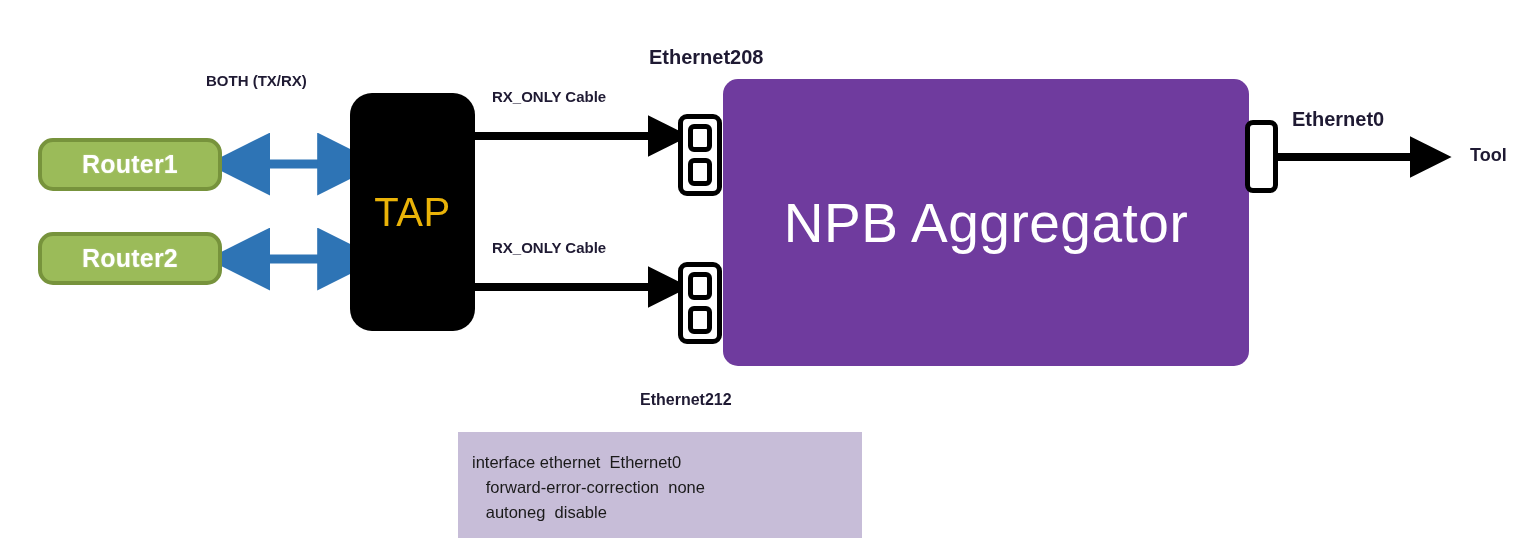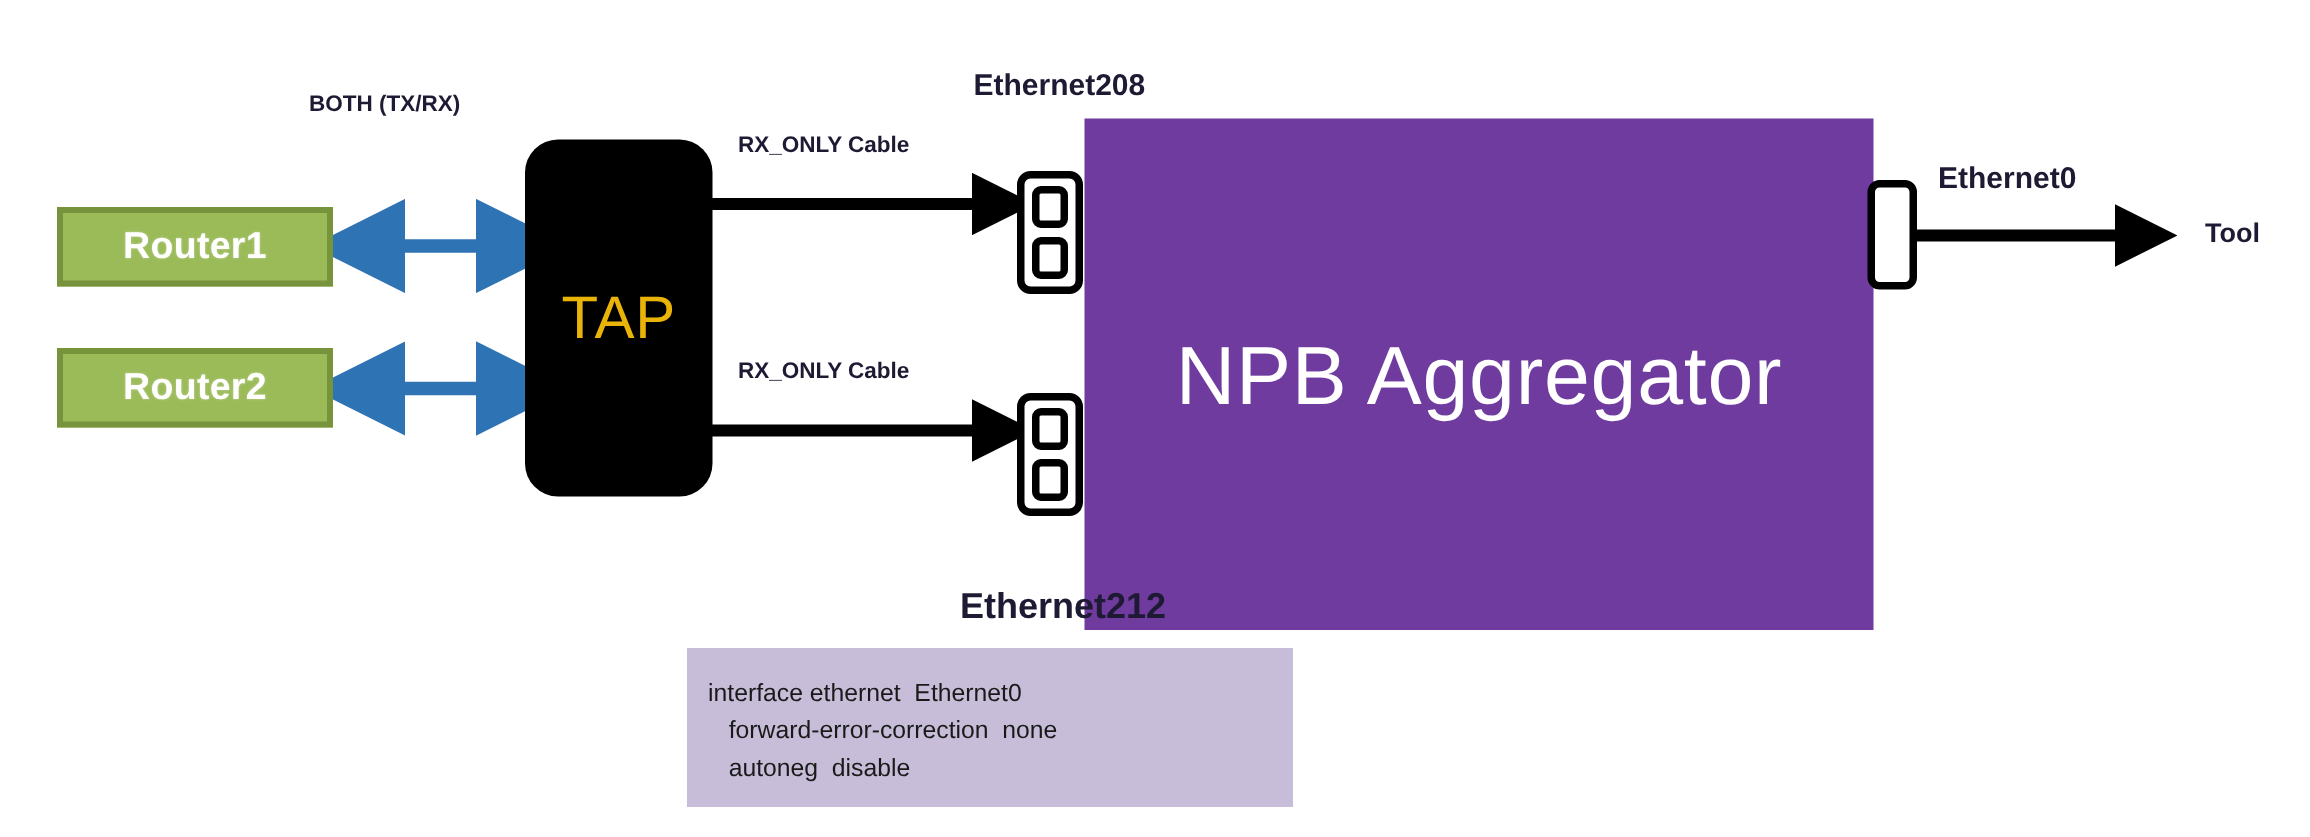--- a/index.html
+++ b/index.html
@@ -20,20 +20,21 @@
     top: 0;
     width: 1540px;
     height: 558px;
   }
   .node {
     position: absolute;
     box-sizing: border-box;
     display: flex;
     align-items: center;
     justify-content: center;
+    border-radius: 15px;
   }
 
   
   .router {
     background: #9BBB59;
     border: 4px solid #77933C;
     color: #ffffff;
     font-weight: bold;
     font-size: 25px;
     letter-spacing: 0.2px;
@@ -50,21 +51,21 @@
     border-radius: 22px;
     color: #eab308;
     font-size: 40px;
     font-weight: normal;
     letter-spacing: 0.5px;
   }
 
   
   #npb {
     left: 723px; top: 79px;
-    width: 526px; height: 341px;
+    width: 526px; height: 287px;
     background: #6F3B9E;
     color: #ffffff;
     font-size: 55px;
     font-weight: normal;
     letter-spacing: 0.5px;
   }
 
   
   .port-double {
     position: absolute;
@@ -101,25 +102,25 @@
     z-index: 5;
   }
 
   
   .label {
     position: absolute;
     color: #1F1A33;
     font-weight: bold;
     white-space: nowrap;
   }
-  #lbl-both     { left: 206px;  top: 61px;  font-size: 15px; }
+  #lbl-both     { left: 206px;  top: 72px;  font-size: 15px; }
   #lbl-rx-top   { left: 492px;  top: 88px;  font-size: 15px; }
   #lbl-rx-bot   { left: 492px;  top: 239px; font-size: 15px; }
   #lbl-e208     { left: 649px;  top: 46px;  font-size: 20px; }
-  #lbl-e212     { left: 640px;  top: 391px; font-size: 24px; }
+  #lbl-e212     { left: 640px;  top: 391px; font-size: 16px; }
   #lbl-e0       { left: 1292px; top: 108px; font-size: 20px; }
   #lbl-tool     { left: 1470px; top: 145px; font-size: 18px; }
 
   
   #config-box {
     position: absolute;
     left: 458px; top: 432px;
     width: 404px; height: 106px;
     background: #C7BDD8;
     box-sizing: border-box;

